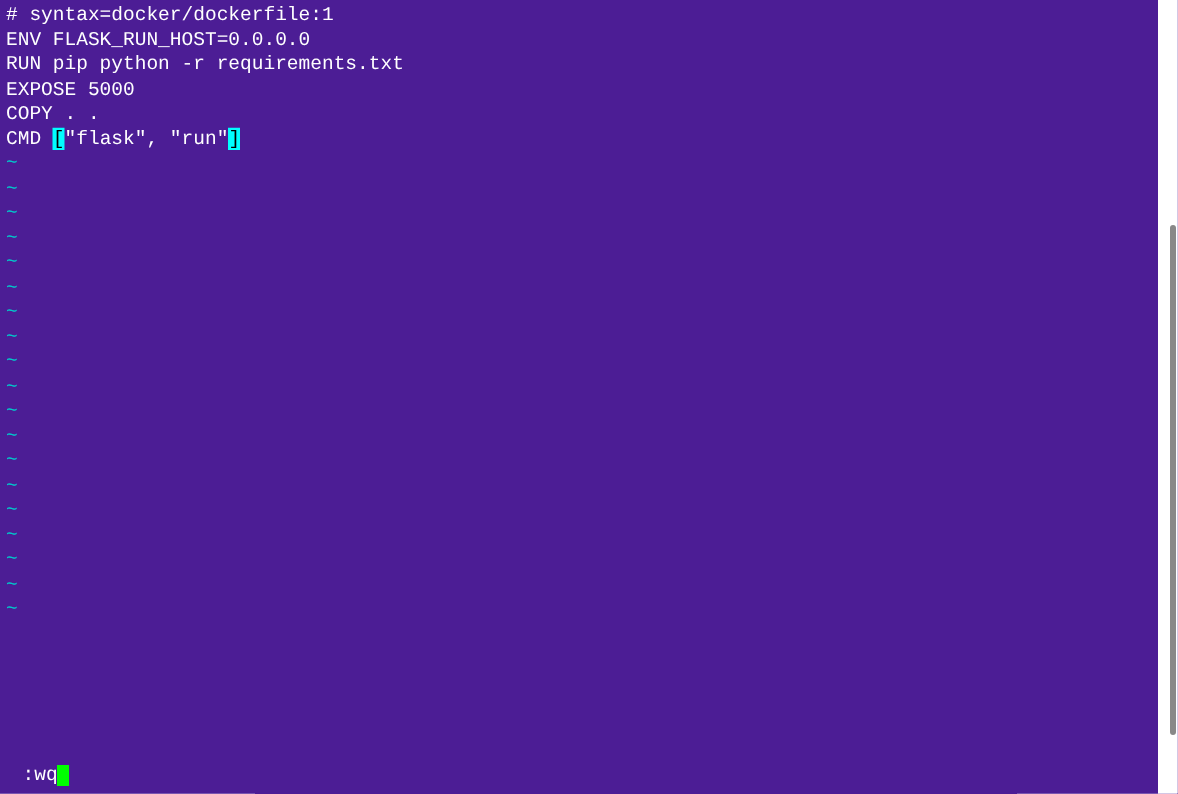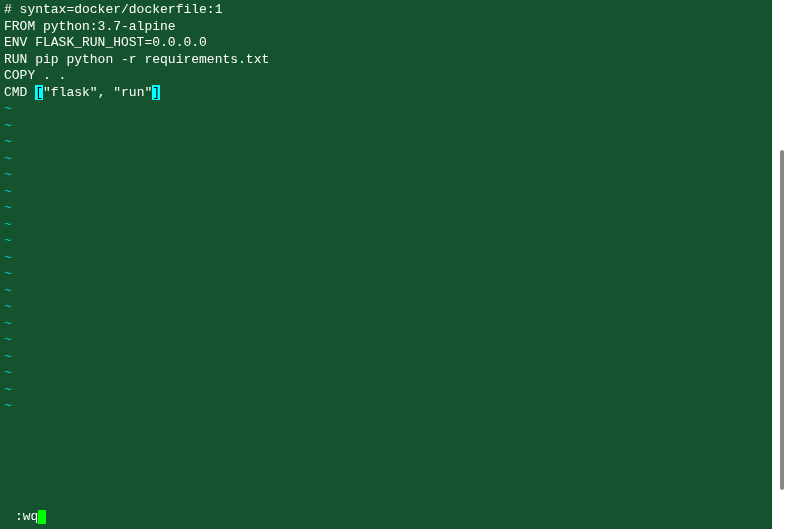--- a/index.html
+++ b/index.html
@@ -8,21 +8,21 @@
       box-sizing: border-box;
     }
     body {
       background: #ffffff;
       width: 785px;
       height: 529px;
       overflow: hidden;
       position: relative;
     }
     .terminal {
-      background: #14532d;
+      background: #4c1d95;
       width: 772px;
       height: 529px;
       font-family: "Courier New", Consolas, monospace;
       font-size: 13px;
       line-height: 16.5px;
       color: #ffffff;
       padding: 2px 4px;
       position: relative;
     }
     .line {
@@ -69,23 +69,23 @@
       border-radius: 2px;
       top: 150px;
       height: 340px;
     }
   </style>
 </head>
 <body>
 
 <div class="terminal">
   <div class="line"># syntax=docker/dockerfile:1</div>
-  <div class="line">FROM python:3.7-alpine</div>
   <div class="line">ENV FLASK_RUN_HOST=0.0.0.0</div>
   <div class="line">RUN pip python -r requirements.txt</div>
+  <div class="line">EXPOSE 5000</div>
   <div class="line">COPY . .</div>
   <div class="line"><span>CMD </span><span class="bracket-hl">[</span><span class="string">"flask", "run"</span><span class="bracket-hl">]</span></div>
   <div class="line tilde">~</div>
   <div class="line tilde">~</div>
   <div class="line tilde">~</div>
   <div class="line tilde">~</div>
   <div class="line tilde">~</div>
   <div class="line tilde">~</div>
   <div class="line tilde">~</div>
   <div class="line tilde">~</div>

